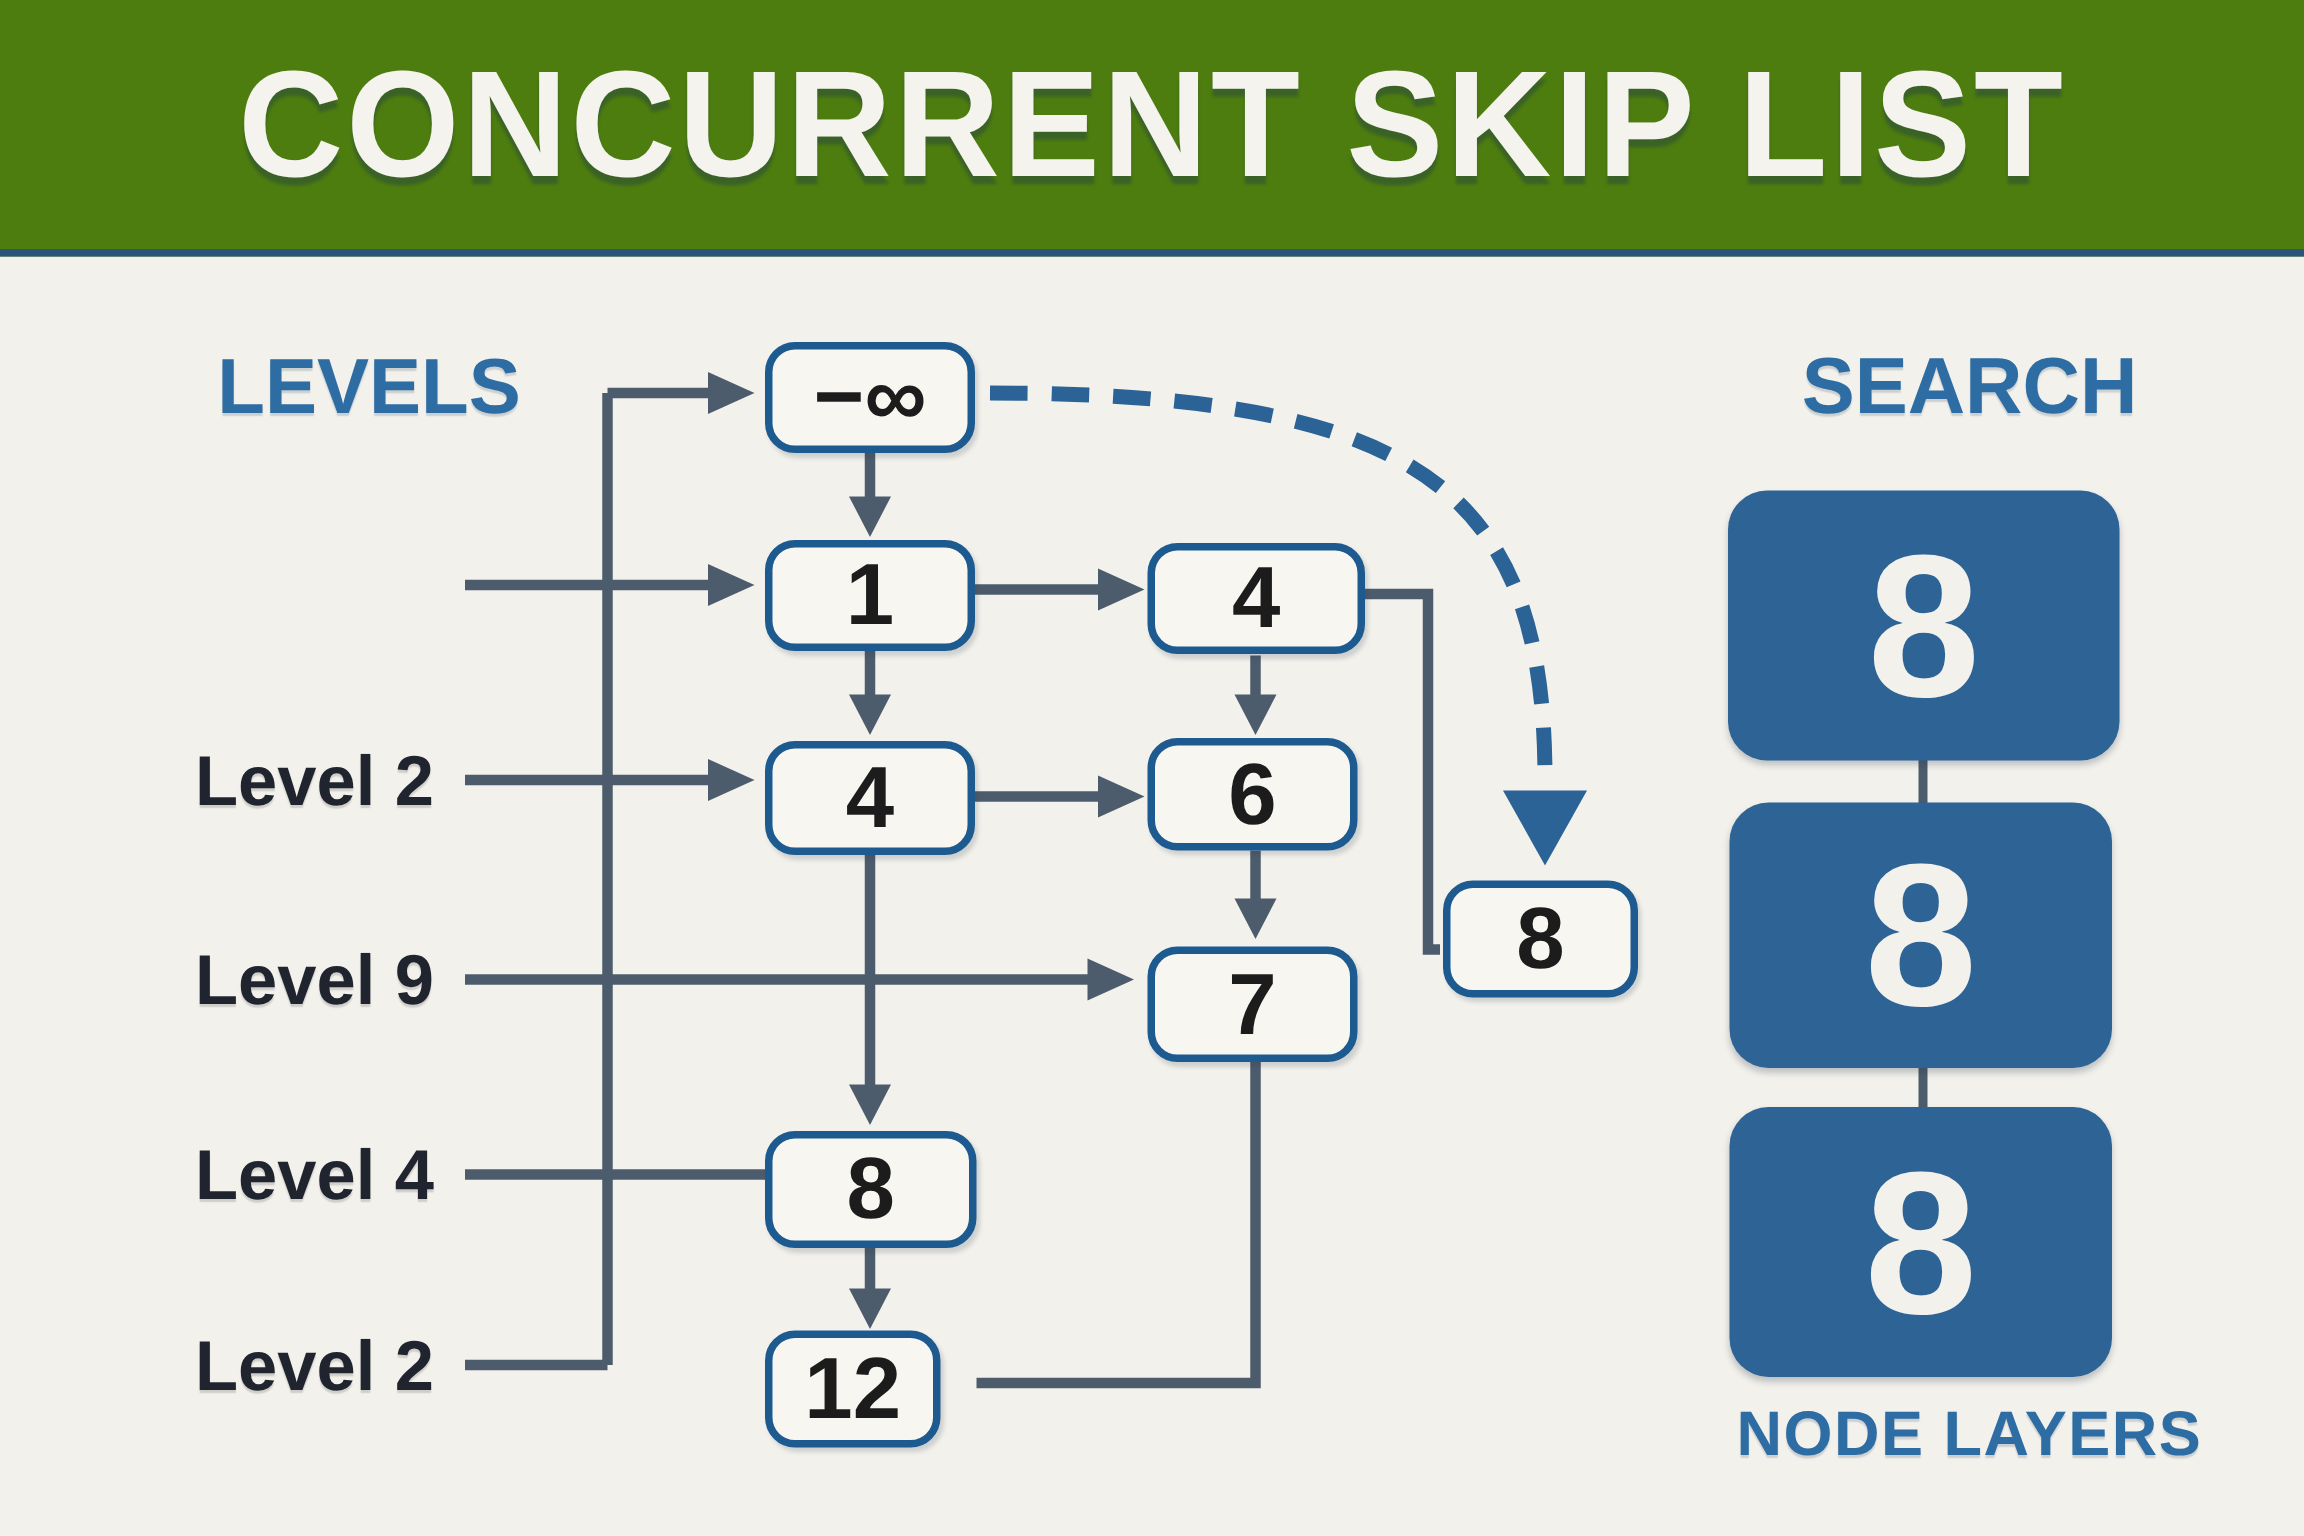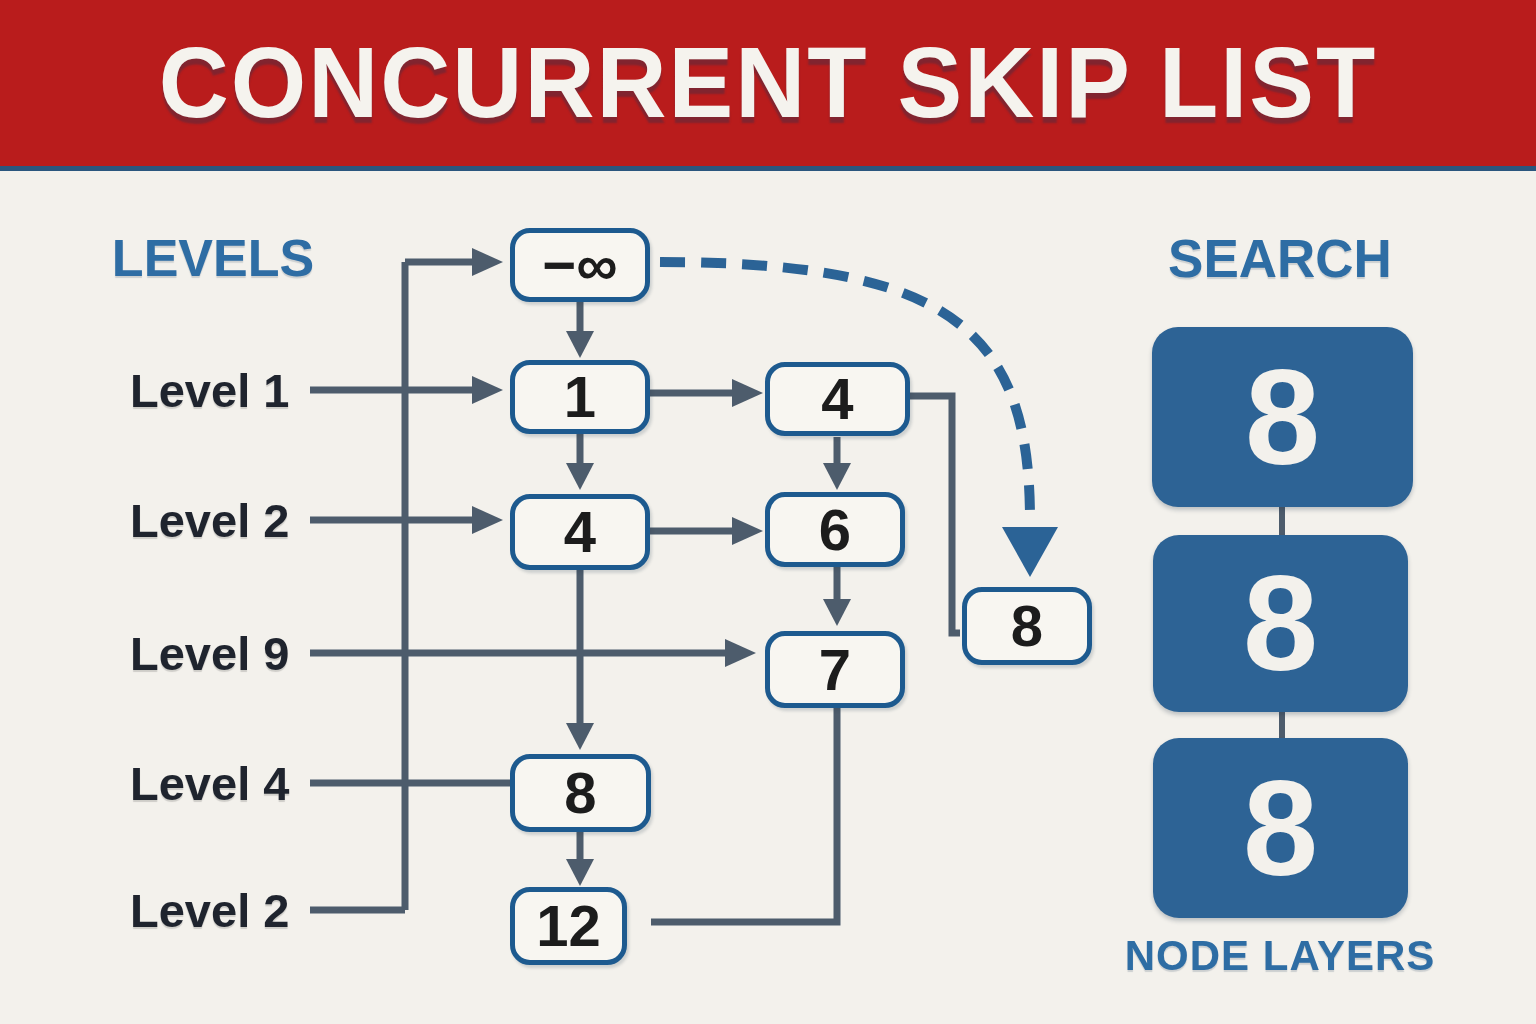--- a/index.html
+++ b/index.html
@@ -3,36 +3,37 @@
 <meta charset="utf-8">
 <style>
   * { margin:0; padding:0; box-sizing:border-box; }
   html,body { width:1536px; height:1024px; overflow:hidden; }
   body { font-family:"Liberation Sans", sans-serif; background:#f3f1ec; position:relative; }
 
   .canvas { position:absolute; inset:0; width:1536px; height:1024px; background:#f3f1ec; }
 
   header.banner {
     position:absolute; left:0; top:0; width:1536px; height:171px;
-    background:#b91c1c; border-bottom:5px solid #2a567e;
+    background:#4d7c0f; border-bottom:5px solid #2a567e;
     display:flex; align-items:center; justify-content:center;
   }
   h1.title {
     color:#f5f3ee; font-size:97px; font-weight:bold; letter-spacing:2px;
     transform:scaleY(1.04); white-space:nowrap;
     text-shadow:0 5px 2px rgba(26,53,82,0.35);
   }
 
   .diagram { position:absolute; left:0; top:176px; width:1536px; height:848px; }
   svg.lines { position:absolute; left:0; top:-176px; width:1536px; height:1024px; }
 
   .heading-blue {
     position:absolute; transform:translate(-50%,-50%);
     color:#2e6da4; font-weight:bold; white-space:nowrap;
     text-shadow:0 2px 1px rgba(26,53,82,0.18);
+    margin-left:33px;
   }
   .levels-heading { font-size:52px; }
   .search-heading { font-size:53px;text-align:center; }
   .nodelayers-heading { font-size:42px; letter-spacing:1px;text-align:right; }
 
   .lvl-label {
     position:absolute; transform:translateY(-50%);
     color:#1f242e; font-size:47px; font-weight:bold; white-space:nowrap;
     text-shadow:0 2px 1px rgba(0,0,0,0.15);
   }
@@ -108,21 +109,20 @@
       <polygon points="1002,527 1058,527 1030,577" fill="#2b6396"></polygon>
 
       <g stroke="#4d5c6c" stroke-width="6">
         <path d="M 1282 505 L 1282 538"></path>
         <path d="M 1282 710 L 1282 741"></path>
       </g>
     </svg>
 
     <div class="heading-blue levels-heading" style="left:213px; top:82px;">LEVELS</div>
 
-    <div class="lvl-label" style="left:130px; top:214px;">Level 1</div>
     <div class="lvl-label" style="left:130px; top:344px;">Level 2</div>
     <div class="lvl-label" style="left:130px; top:477px;">Level 9</div>
     <div class="lvl-label" style="left:130px; top:607px;">Level 4</div>
     <div class="lvl-label" style="left:130px; top:734px;">Level 2</div>
 
     <div class="node" style="left:510px; top:52px;  width:140px; height:74px;">
       <span>−∞</span>
     </div>
     <div class="node" style="left:510px; top:184px; width:140px; height:74px;">
       <span>1</span>

